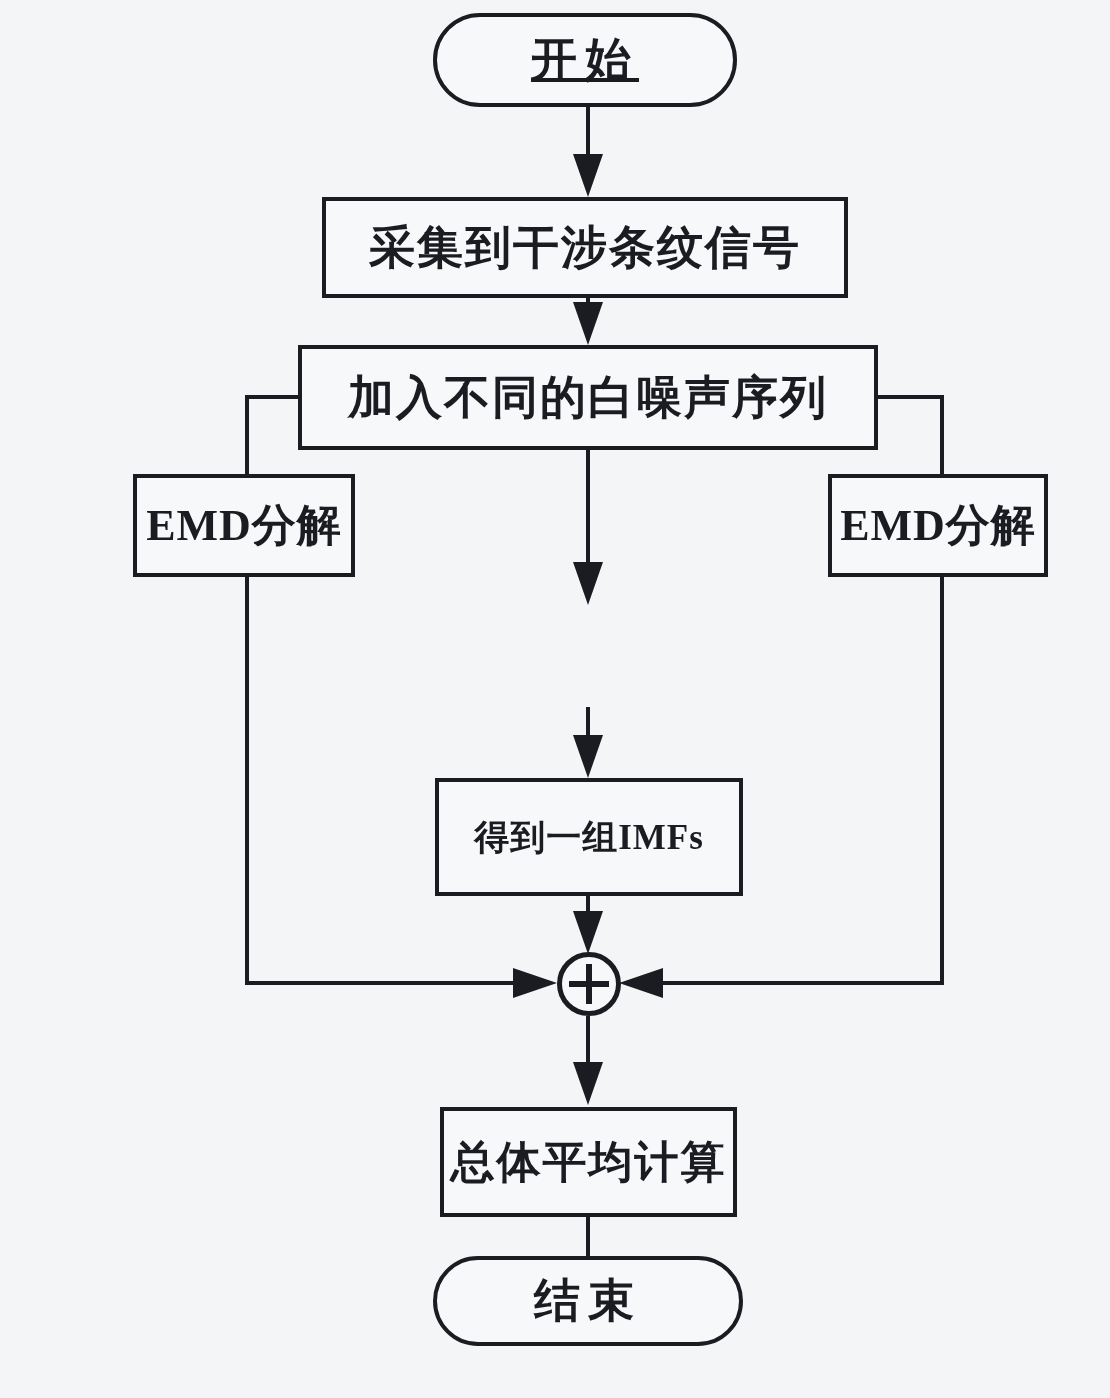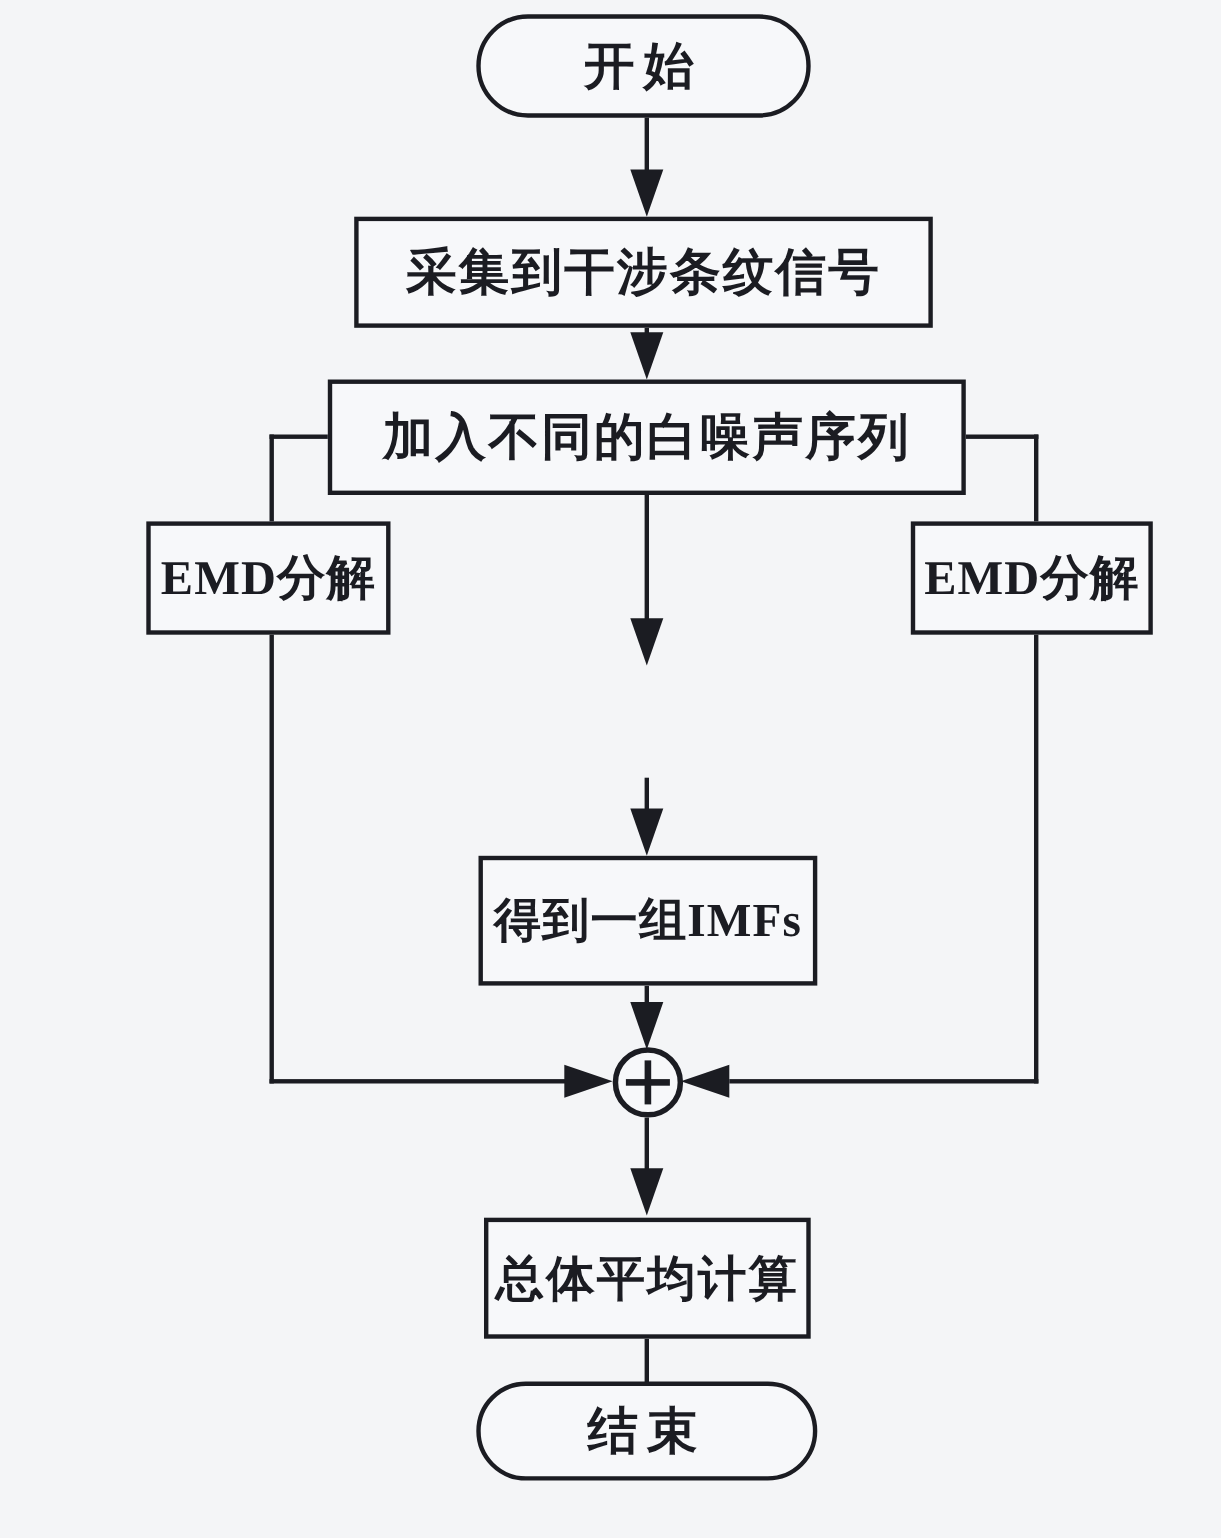--- a/index.html
+++ b/index.html
@@ -83,27 +83,27 @@
     width: 40px; height: 6px;
     background: var(--ink);
   }
   .plus-v {
     position: absolute;
     left: 24px; top: 7px;
     width: 6px; height: 40px;
     background: var(--ink);
   }
   
-  #start      { left: 433px; top: 13px;   width: 304px; height: 94px;  }
+  #start      { left: 433px; top: 13px;   width: 304px; height: 94px; text-decoration: underline;  }
   #acquire    { left: 322px; top: 197px;  width: 526px; height: 101px; }
   #add-noise  { left: 298px; top: 345px;  width: 580px; height: 105px; }
   #emd-left   { left: 133px; top: 474px;  width: 222px; height: 103px; font-size: 44px; letter-spacing: 1px; }
   #emd-right  { left: 828px; top: 474px;  width: 220px; height: 103px; font-size: 44px; letter-spacing: 1px; }
   #decompose  { left: 317px; top: 605px;  width: 546px; height: 102px; }
-  #imfs       { left: 435px; top: 778px;  width: 308px; height: 118px; font-size: 43px; letter-spacing: 1px; }
+  #imfs       { left: 435px; top: 778px;  width: 308px; height: 118px; font-size: 35px; letter-spacing: 1px; }
   #average    { left: 440px; top: 1107px; width: 297px; height: 110px; }
   #end        { left: 433px; top: 1256px; width: 310px; height: 90px;  border-radius: 46px; }
 </style>
 </head>
 <body>
 
 <div class="canvas">
 
   <div class="vline" style="left:586px; top:107px;  height:52px;"></div>
   <div class="arrow-down" style="left:573px; top:154px;"></div>

